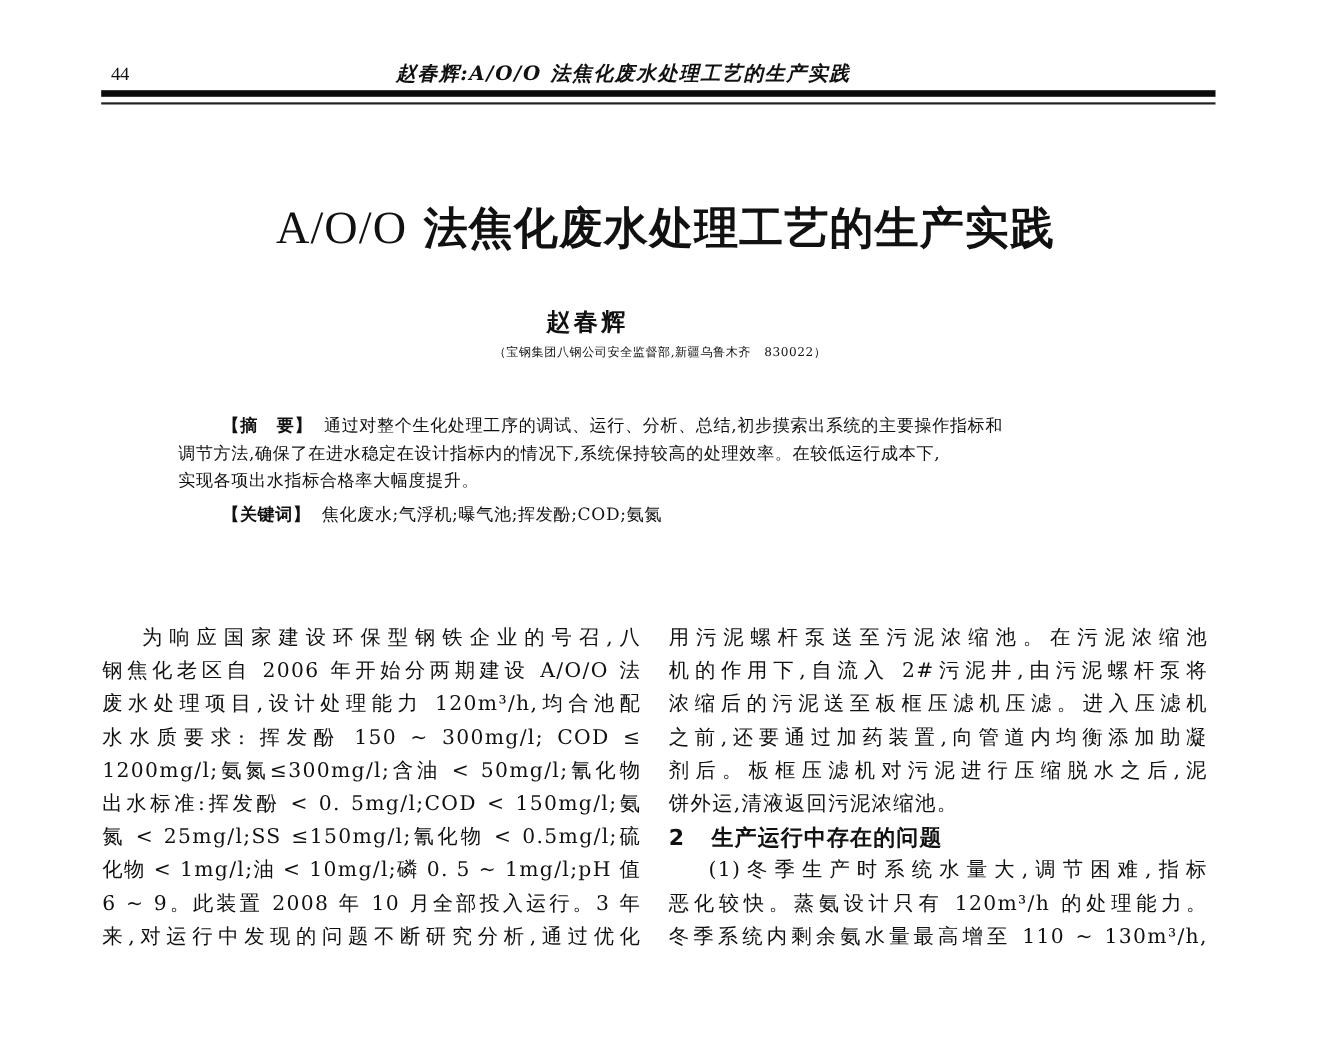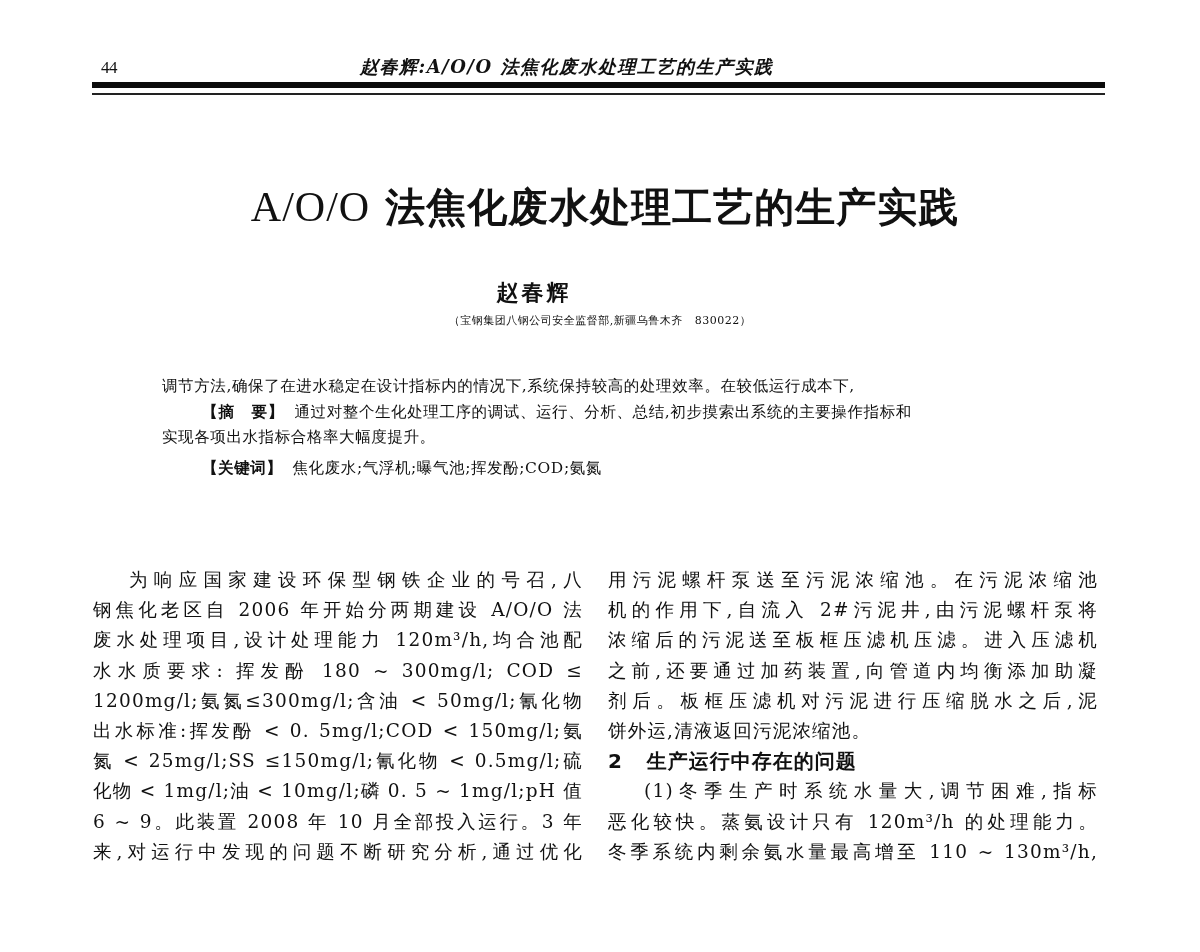--- a/index.html
+++ b/index.html
@@ -149,32 +149,32 @@
 <div class="running-header">赵春辉:A/O/O 法焦化废水处理工艺的生产实践</div>
 <div class="rule-thick"></div>
 <div class="rule-thin"></div>
 
 <div class="title"><span class="latin">A/O/O</span><span> 法焦化废水处理工艺的生产实践</span></div>
 
 <div class="author">赵春辉</div>
 <div class="affiliation">（宝钢集团八钢公司安全监督部,新疆乌鲁木齐   830022）</div>
 
 <div class="abstract">
+  <div><span class="label">【摘　要】</span><span>通过对整个生化处理工序的调试、运行、分析、总结,初步摸索出系统的主要操作指标和</span></div>
   <div>调节方法,确保了在进水稳定在设计指标内的情况下,系统保持较高的处理效率。在较低运行成本下,</div>
-  <div><span class="label">【摘　要】</span><span>通过对整个生化处理工序的调试、运行、分析、总结,初步摸索出系统的主要操作指标和</span></div>
   <div>实现各项出水指标合格率大幅度提升。</div>
 </div>
 
 <div class="keywords"><span class="label">【关键词】</span><span>焦化废水;气浮机;曝气池;挥发酚;COD;氨氮</span></div>
 
 <div class="col col-left">
   <span class="line indent">为响应国家建设环保型钢铁企业的号召,八</span>
   <span class="line">钢焦化老区自 2006 年开始分两期建设 A/O/O 法</span>
   <span class="line">废水处理项目,设计处理能力 120m³/h,均合池配</span>
-  <span class="line">水水质要求: 挥发酚 180 ~ 300mg/l; COD ≤</span>
+  <span class="line">水水质要求: 挥发酚 150 ~ 300mg/l; COD ≤</span>
   <span class="line">1200mg/l;氨氮≤300mg/l;含油 &lt; 50mg/l;氰化物</span>
   <span class="line">出水标准:挥发酚 &lt; 0. 5mg/l;COD &lt; 150mg/l;氨</span>
   <span class="line">氮 &lt; 25mg/l;SS ≤150mg/l;氰化物 &lt; 0.5mg/l;硫</span>
   <span class="line">化物 &lt; 1mg/l;油 &lt; 10mg/l;磷 0. 5 ~ 1mg/l;pH 值</span>
   <span class="line">6 ~ 9。此装置 2008 年 10 月全部投入运行。3 年</span>
   <span class="line">来,对运行中发现的问题不断研究分析,通过优化</span>
 </div>
 
 <div class="col col-right">
   <span class="line">用污泥螺杆泵送至污泥浓缩池。在污泥浓缩池</span>

